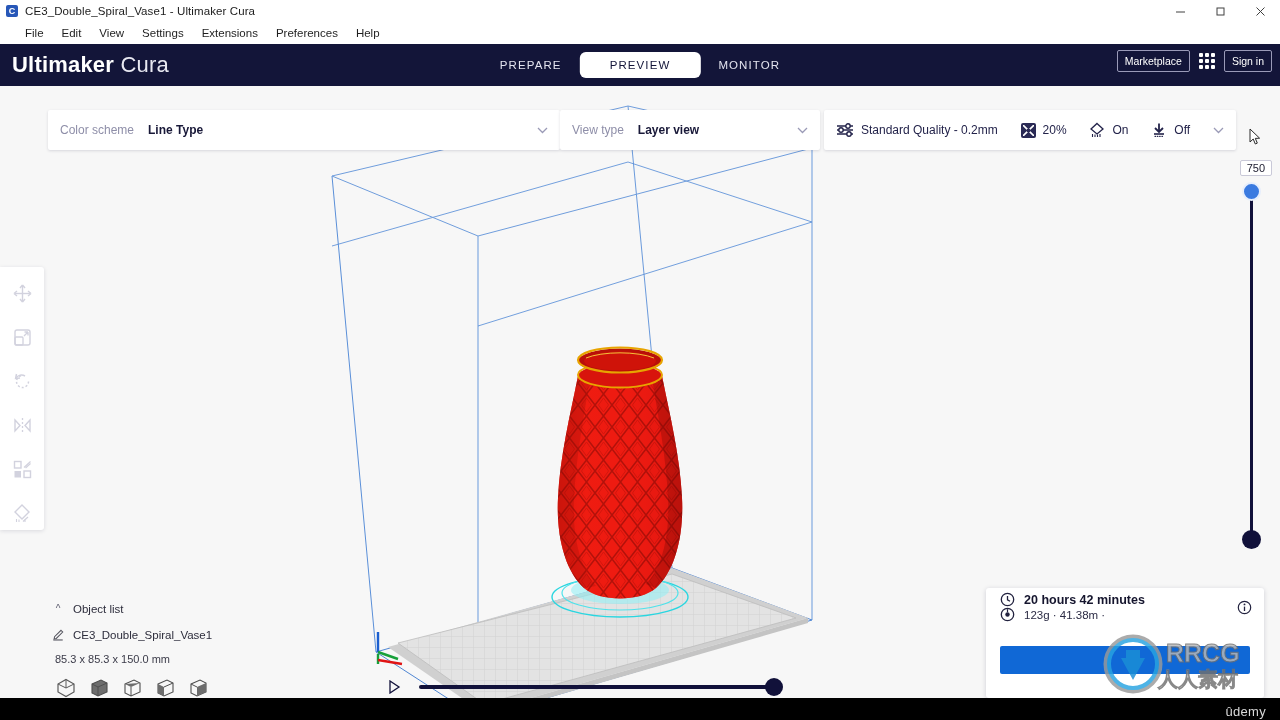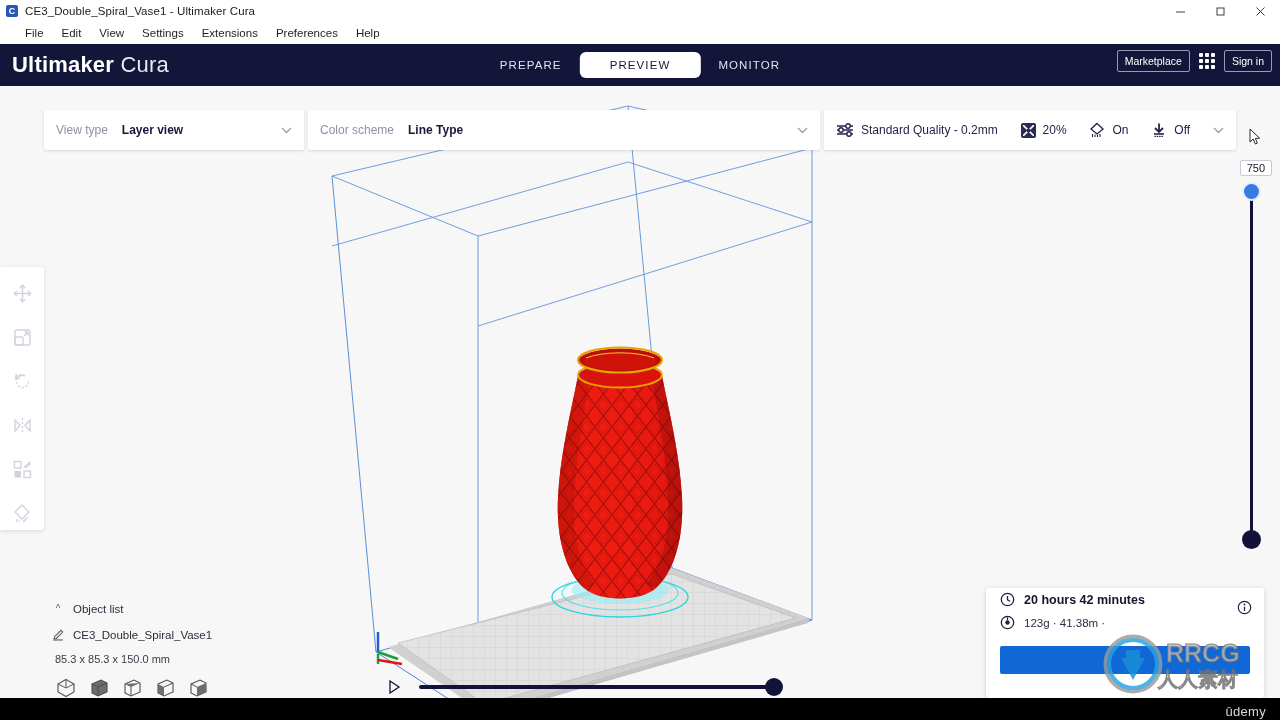--- a/index.html
+++ b/index.html
@@ -360,34 +360,34 @@
         <ellipse cx="620" cy="275" rx="42" ry="12.5" fill="#b81009"></ellipse>
         <ellipse cx="620" cy="274" rx="42" ry="12.5" fill="none" stroke="#e8a400" stroke-width="2.2"></ellipse>
         <ellipse cx="620" cy="275" rx="36" ry="9.5" fill="#cf1309"></ellipse>
         <path d="M 586,272 A 42,12.5 0 0 1 654,272" fill="none" stroke="#f2c23a" stroke-width="1"></path>
       </g>
     </svg>
   </div>
 
   <div class="ctrlbar">
 
+    <div class="ctrl-panel panel-mid">
+      <span class="lbl-muted">Color scheme</span>
+      <span class="lbl-value">Line Type</span>
+      <span style="flex:1"></span>
+      <svg width="11" height="7" viewBox="0 0 11 7">
+        <path d="M1 1 L5.5 5.5 L10 1" fill="none" stroke="#9a9ab6" stroke-width="1.3"></path>
+      </svg>
+    </div>
+
     <div class="ctrl-panel panel-left">
       <div style="display:flex;align-items:center;">
         <span class="lbl-muted">View type</span>
         <span class="lbl-value">Layer view</span>
       </div>
-      <svg width="11" height="7" viewBox="0 0 11 7">
-        <path d="M1 1 L5.5 5.5 L10 1" fill="none" stroke="#9a9ab6" stroke-width="1.3"></path>
-      </svg>
-    </div>
-
-    <div class="ctrl-panel panel-mid">
-      <span class="lbl-muted">Color scheme</span>
-      <span class="lbl-value">Line Type</span>
-      <span style="flex:1"></span>
       <svg width="11" height="7" viewBox="0 0 11 7">
         <path d="M1 1 L5.5 5.5 L10 1" fill="none" stroke="#9a9ab6" stroke-width="1.3"></path>
       </svg>
     </div>
 
     <div class="ctrl-panel panel-right">
       <div class="pr-group">
         <span class="pr-ico">
           <svg width="18" height="14" viewBox="0 0 18 14">
             <line x1="1" y1="3" x2="17" y2="3" stroke="#23234a" stroke-width="1.5"></line>
@@ -565,21 +565,21 @@
   </div>
 
   <div class="printcard">
     <div class="pc-row">
       <svg width="15" height="15" viewBox="0 0 15 15">
         <circle cx="7.5" cy="7.5" r="6.2" fill="none" stroke="#22223f" stroke-width="1.3"></circle>
         <path d="M7.5 4 L7.5 7.8 L10 9.3" fill="none" stroke="#22223f" stroke-width="1.3"></path>
       </svg>
       <span class="pc-time">20 hours 42 minutes</span>
     </div>
-    <div class="pc-row" style="margin-top:8px;">
+    <div class="pc-row" style="">
       <svg width="15" height="15" viewBox="0 0 15 15">
         <circle cx="7.5" cy="7.5" r="6.2" fill="none" stroke="#22223f" stroke-width="1.3"></circle>
         <circle cx="7.5" cy="7.5" r="2.2" fill="#22223f"></circle>
         <path d="M7.5 5.3 L7.5 2.2" stroke="#22223f" stroke-width="1.2"></path>
       </svg>
       <span class="pc-mat">123g · 41.38m ·</span>
     </div>
     <div class="pc-info">
       <svg width="15" height="15" viewBox="0 0 15 15">
         <circle cx="7.5" cy="7.5" r="6.2" fill="none" stroke="#22223f" stroke-width="1.2"></circle>

